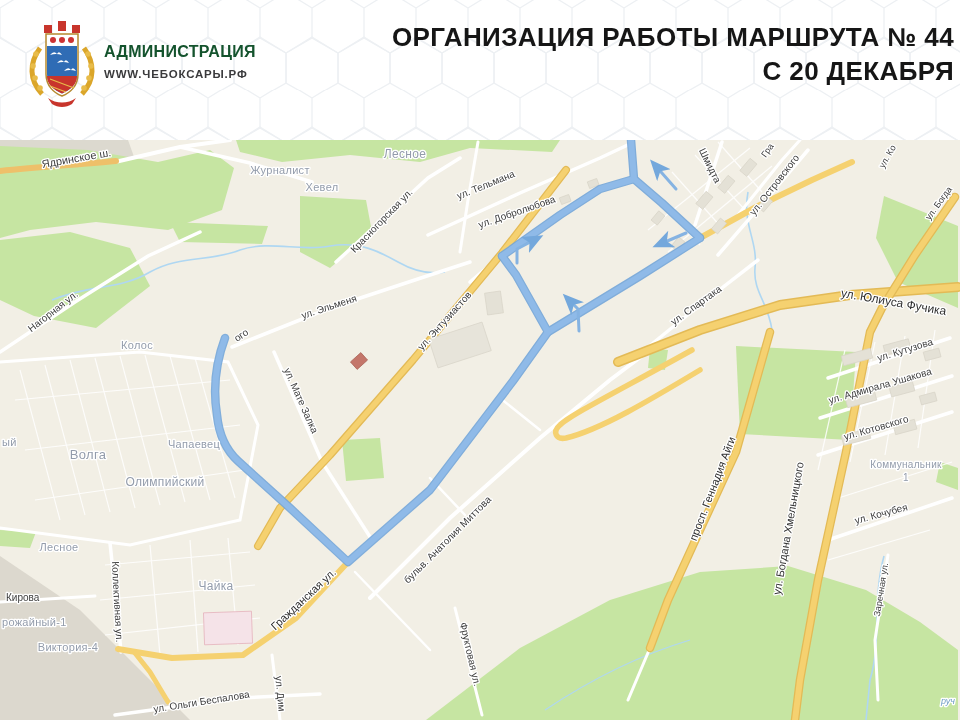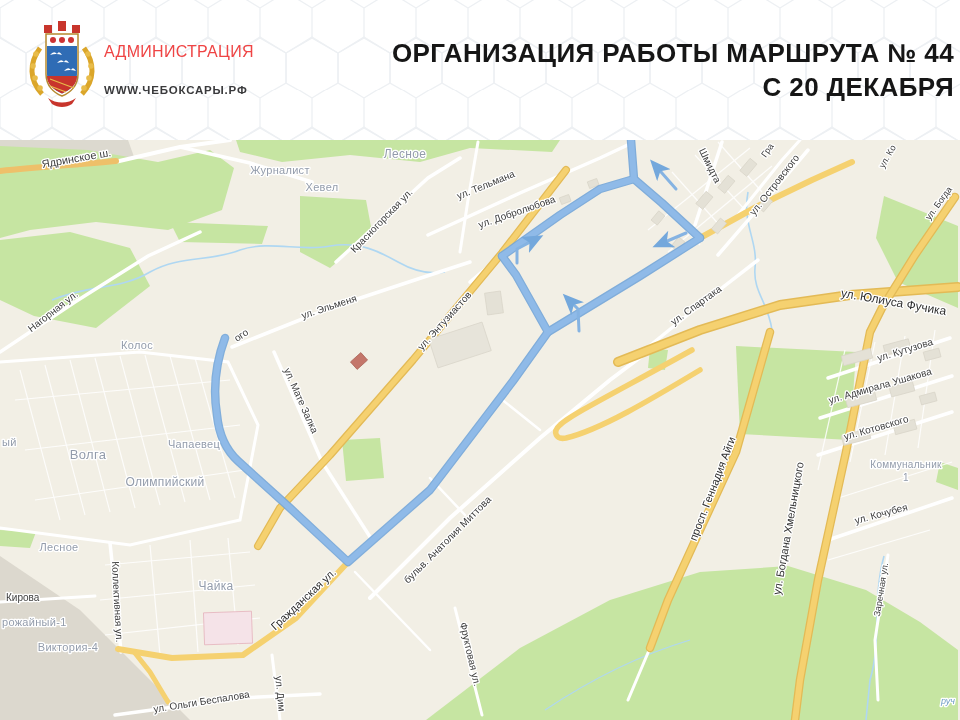--- a/index.html
+++ b/index.html
@@ -2,23 +2,23 @@
 <html><head>
 <meta charset="utf-8">
 <style>
   html,body{margin:0;padding:0}
   body{width:960px;height:720px;overflow:hidden;background:#ffffff;
        font-family:"Liberation Sans",sans-serif;position:relative}
   .header{position:absolute;left:0;top:0;width:960px;height:140px;background:#ffffff}
   .hexbg{position:absolute;left:0;top:0}
   .logo{position:absolute;left:26px;top:18px}
   .orgblock{position:absolute;left:104px;top:42px}
-  .orgline{font-size:16px;font-weight:normal;color:#ef4444;line-height:19px;letter-spacing:.3px}
-  .site{font-size:11.5px;font-weight:bold;color:#3a3a3c;margin-top:23px;letter-spacing:.8px}
-  .titleblock{position:absolute;right:6px;top:36px;width:650px;text-align:right}
+  .orgline{font-size:16px;font-weight:bold;color:#14532d;line-height:19px;letter-spacing:.3px}
+  .site{font-size:11.5px;font-weight:bold;color:#3a3a3c;margin-top:7px;letter-spacing:.8px}
+  .titleblock{position:absolute;right:6px;top:20px;width:650px;text-align:right}
   .titleline{font-size:26px;font-weight:bold;color:#161616;line-height:34px;letter-spacing:.4px;white-space:nowrap}
   .mapwrap{position:absolute;left:0;top:140px;width:960px;height:580px}
   svg text.lbl{paint-order:stroke;stroke:#ffffff;stroke-width:2.6px;stroke-linejoin:round}
   svg text.st{fill:#3d3d3d}
   svg text.mj{fill:#2f2f2f}
   svg text.di{fill:#939cab;letter-spacing:.3px}
   svg text.wa{fill:#6f9ec4;font-style:italic}
 </style>
 </head>
 <body>

